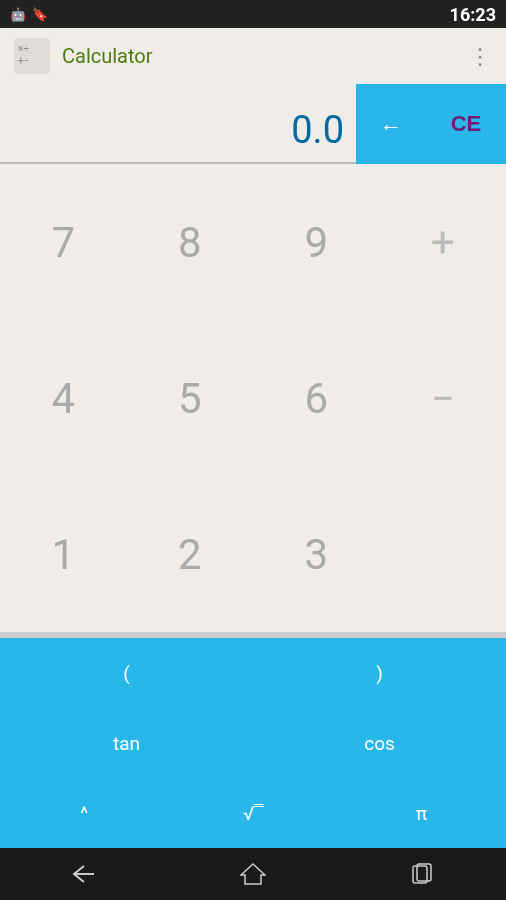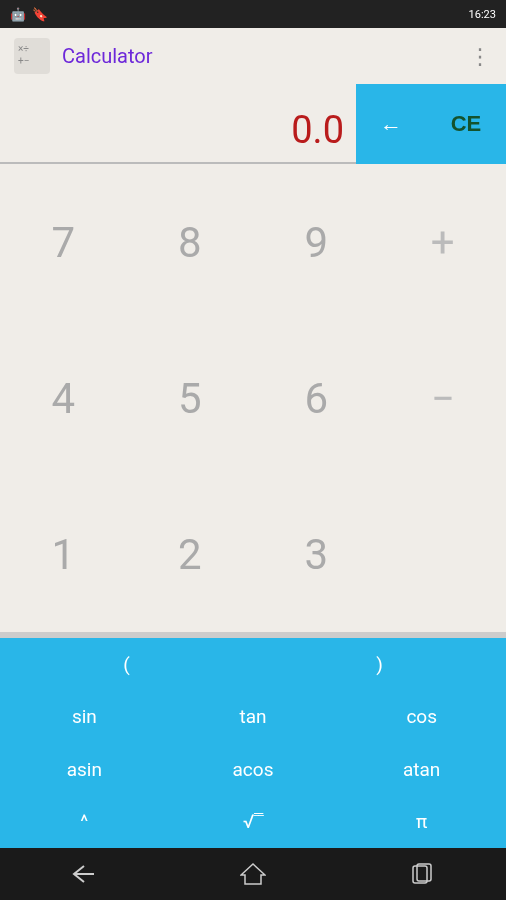--- a/index.html
+++ b/index.html
@@ -19,39 +19,39 @@
       color: #fff;
       height: 28px;
       display: flex;
       align-items: center;
       justify-content: space-between;
       padding: 0 10px;
       font-size: 13px;
       flex-shrink: 0;
     }
     .status-left { display: flex; gap: 6px; align-items: center; }
-    .status-right { font-weight: normal; font-size: 11px; }
+    .status-right { font-weight: bold; font-size: 18px; }
 
     
     #app-bar {
       background: #f0ede8;
       height: 56px;
       display: flex;
       align-items: center;
       padding: 0 14px;
       flex-shrink: 0;
     }
     #app-icon {
       width: 36px;
       height: 36px;
       margin-right: 12px;
     }
     #app-title {
       font-size: 20px;
-      color: #6d28d9;
+      color: #4d7c0f;
       flex: 1;
     }
     #overflow-menu-icon {
       font-size: 22px;
       color: #888;
       cursor: pointer;
       letter-spacing: 1px;
     }
 
     
@@ -63,21 +63,21 @@
       flex-shrink: 0;
       padding: 0 0 0 0;
     }
     #display-number {
       flex: 1;
       display: flex;
       align-items: flex-end;
       justify-content: flex-end;
       padding: 0 12px 10px 14px;
       font-size: 38px;
-      color: #b91c1c;
+      color: #0369a1;
       border-bottom: 2px solid #bbb;
     }
     #backspace-btn {
       background: #29b6e8;
       width: 70px;
       display: flex;
       align-items: center;
       justify-content: center;
       font-size: 22px;
       color: #fff;
@@ -85,21 +85,21 @@
       border: none;
     }
     #ce-btn {
       background: #29b6e8;
       width: 80px;
       display: flex;
       align-items: center;
       justify-content: center;
       font-size: 22px;
       font-weight: bold;
-      color: #14532d;
+      color: #701a75;
       cursor: pointer;
       border: none;
     }
 
     
     #numpad {
       flex: 1;
       display: flex;
       flex-direction: column;
       background: #f0ede8;
@@ -226,28 +226,22 @@
 </div>
 
 <div id="divider"></div>
 
 <div id="sci-panel">
   <div class="sci-row">
     <div class="sci-btn">(</div>
     <div class="sci-btn">)</div>
   </div>
   <div class="sci-row">
-    <div class="sci-btn">sin</div>
     <div class="sci-btn">tan</div>
     <div class="sci-btn">cos</div>
-  </div>
-  <div class="sci-row">
-    <div class="sci-btn">asin</div>
-    <div class="sci-btn">acos</div>
-    <div class="sci-btn">atan</div>
   </div>
   <div class="sci-row">
     <div class="sci-btn">^</div>
     <div class="sci-btn">√<span style="text-decoration:overline; font-size:14px;">‾‾</span></div>
     <div class="sci-btn">π</div>
   </div>
 </div>
 
 <div id="nav-bar">
   <div class="nav-btn">

